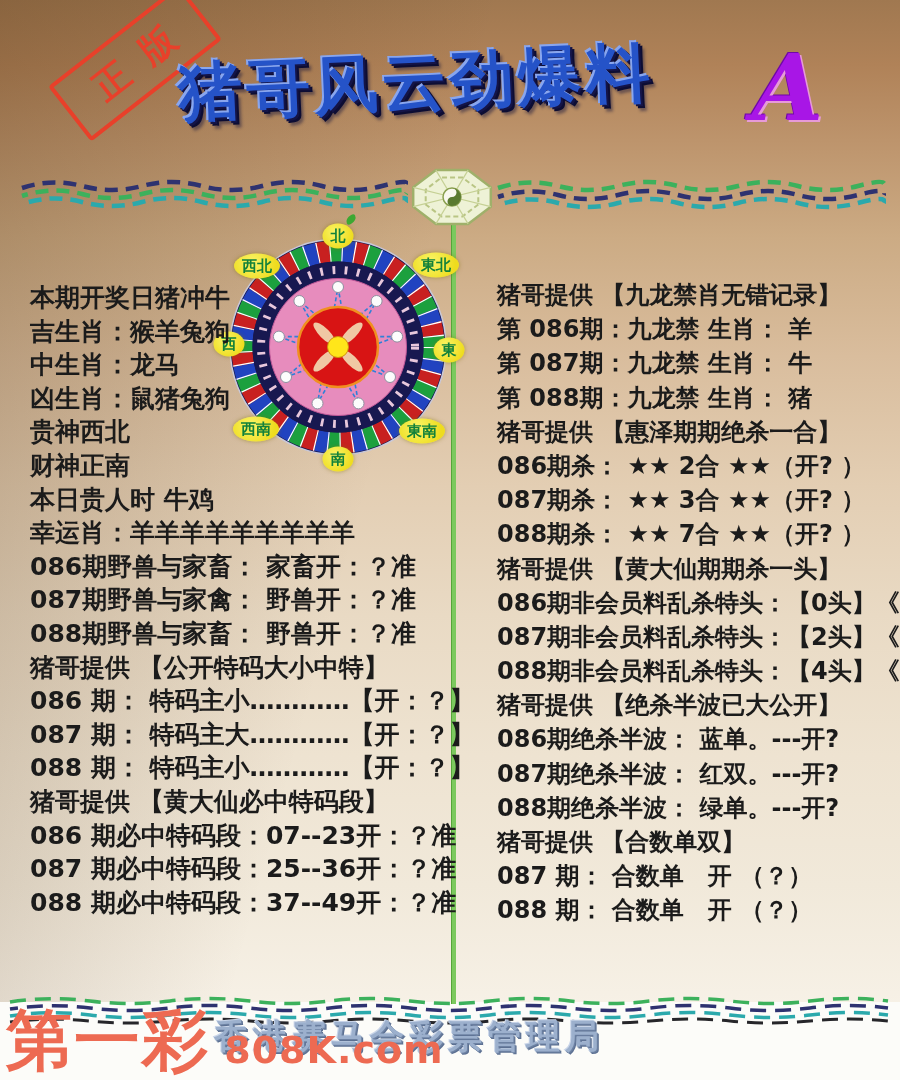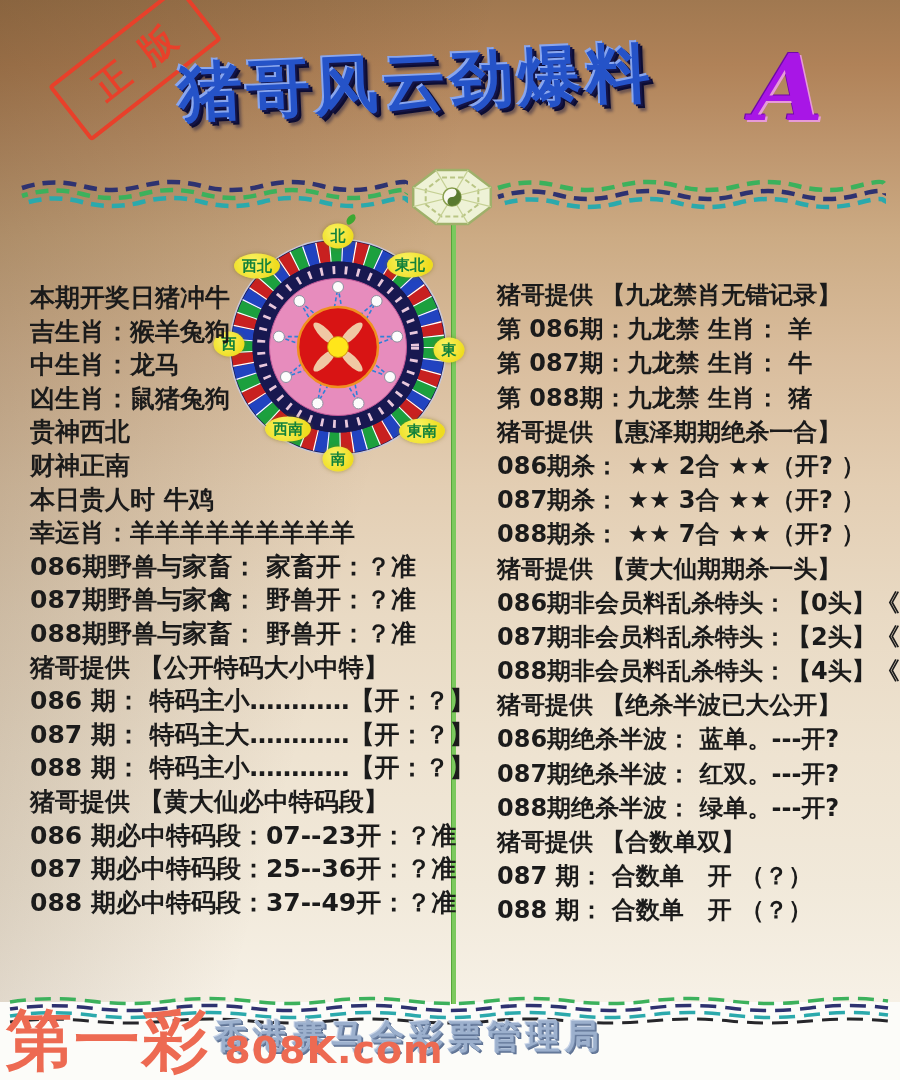--- a/index.html
+++ b/index.html
@@ -33,22 +33,22 @@
   .bagua{position:absolute;left:404px;top:166px;z-index:3;}
 
   
   .wheel-wrap{position:absolute;left:213px;top:222px;width:250px;height:250px;z-index:2;}
   .badge{position:absolute;transform:translate(-50%,-50%);
     background:radial-gradient(circle at 40% 35%,#faf466,#eedc1e 75%);
     border-radius:50%;padding:3px 8px;font-size:15px;font-weight:bold;color:#12813a;
     white-space:nowrap;box-shadow:0 0 4px rgba(130,115,0,.55);z-index:4;}
   .badge.leaf::after{content:"";position:absolute;top:-8px;right:-3px;width:11px;height:8px;
     background:#3da832;border-radius:70% 30% 70% 30%;transform:rotate(-28deg);}
-  .b0{left:125px;top:14px;}  .b1{left:197px;top:43px;}  .b2{left:236px;top:128px;}
-  .b3{left:209px;top:209px;} .b4{left:125px;top:237px;} .b5{left:43px;top:207px;margin-left:32px;}
+  .b0{left:125px;top:14px;}  .b1{left:223px;top:43px;}  .b2{left:236px;top:128px;}
+  .b3{left:209px;top:209px;} .b4{left:125px;top:237px;} .b5{left:43px;top:207px;}
   .b6{left:16px;top:122px;}  .b7{left:44px;top:44px;}
 
   
   .col{position:absolute;z-index:2;color:#1b1b1b;font-weight:bold;white-space:nowrap;}
   .col-left{left:30px;top:281px;width:420px;font-size:25px;}
   .col-left .line{height:33.6px;line-height:33.6px;}
   .col-right{left:497px;top:278px;width:400px;font-size:24px;}
   .col-right .line{height:34.2px;line-height:34.2px;}
 
   

